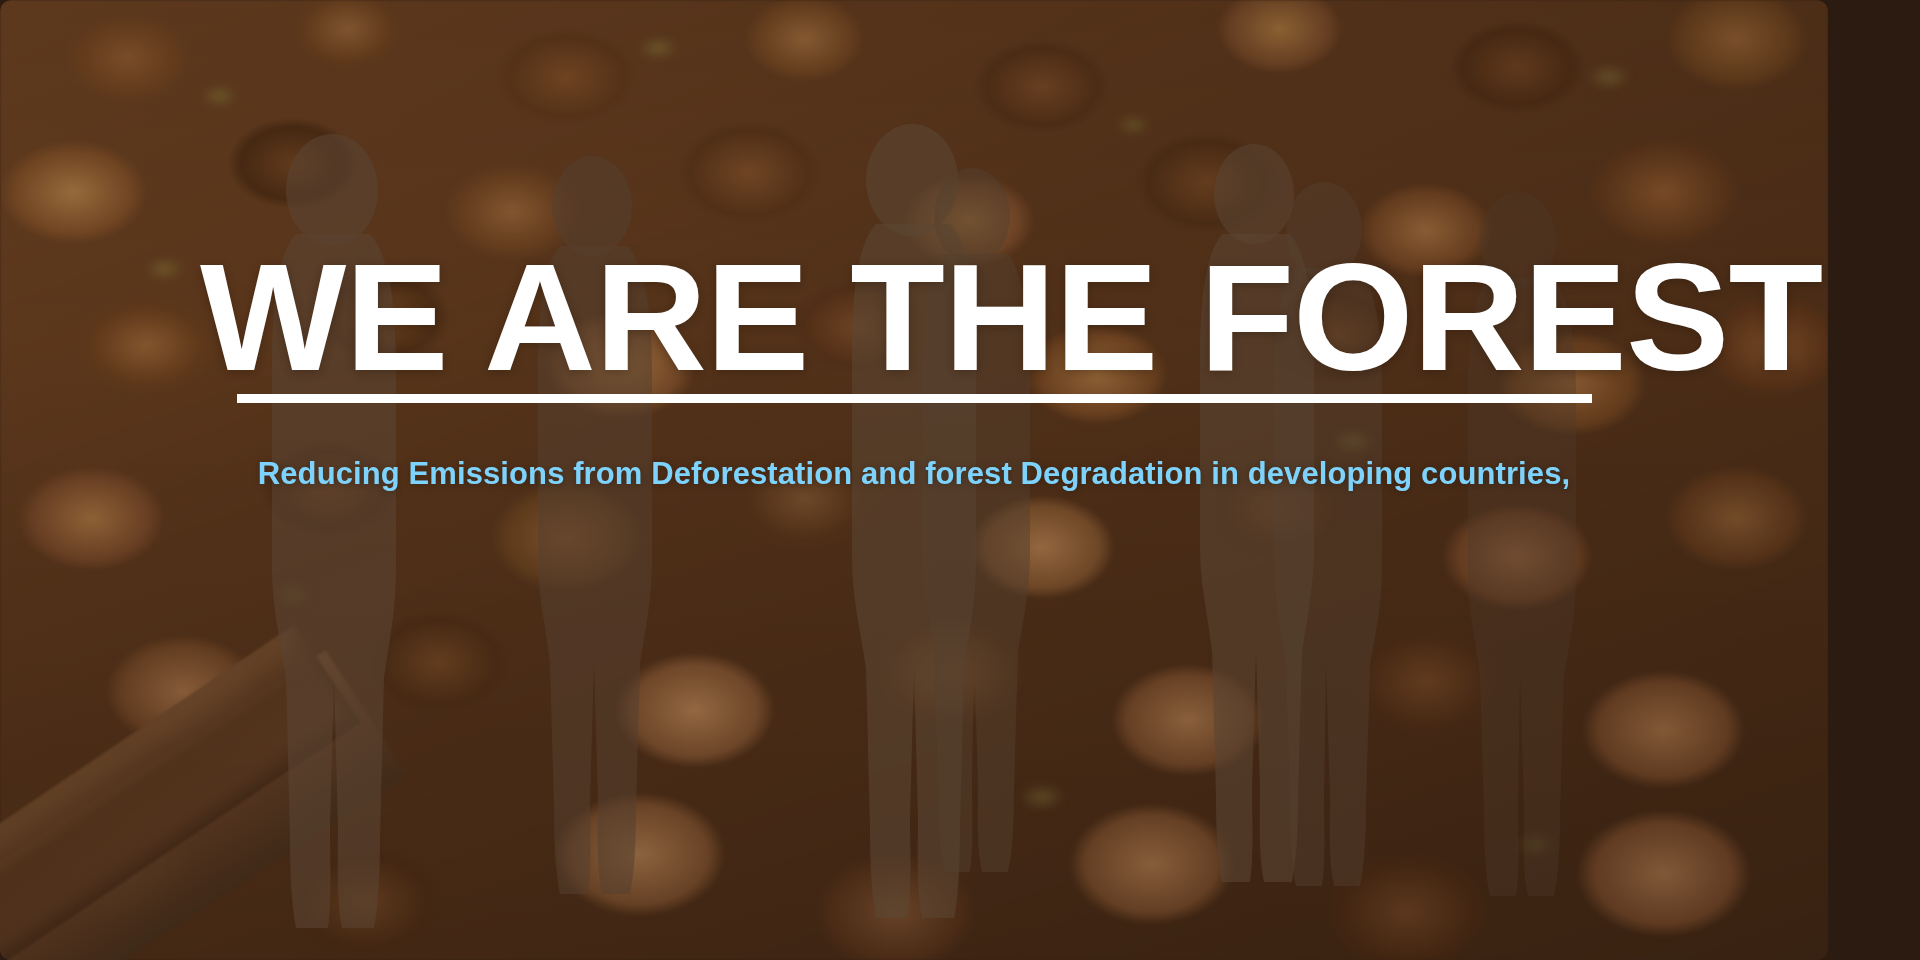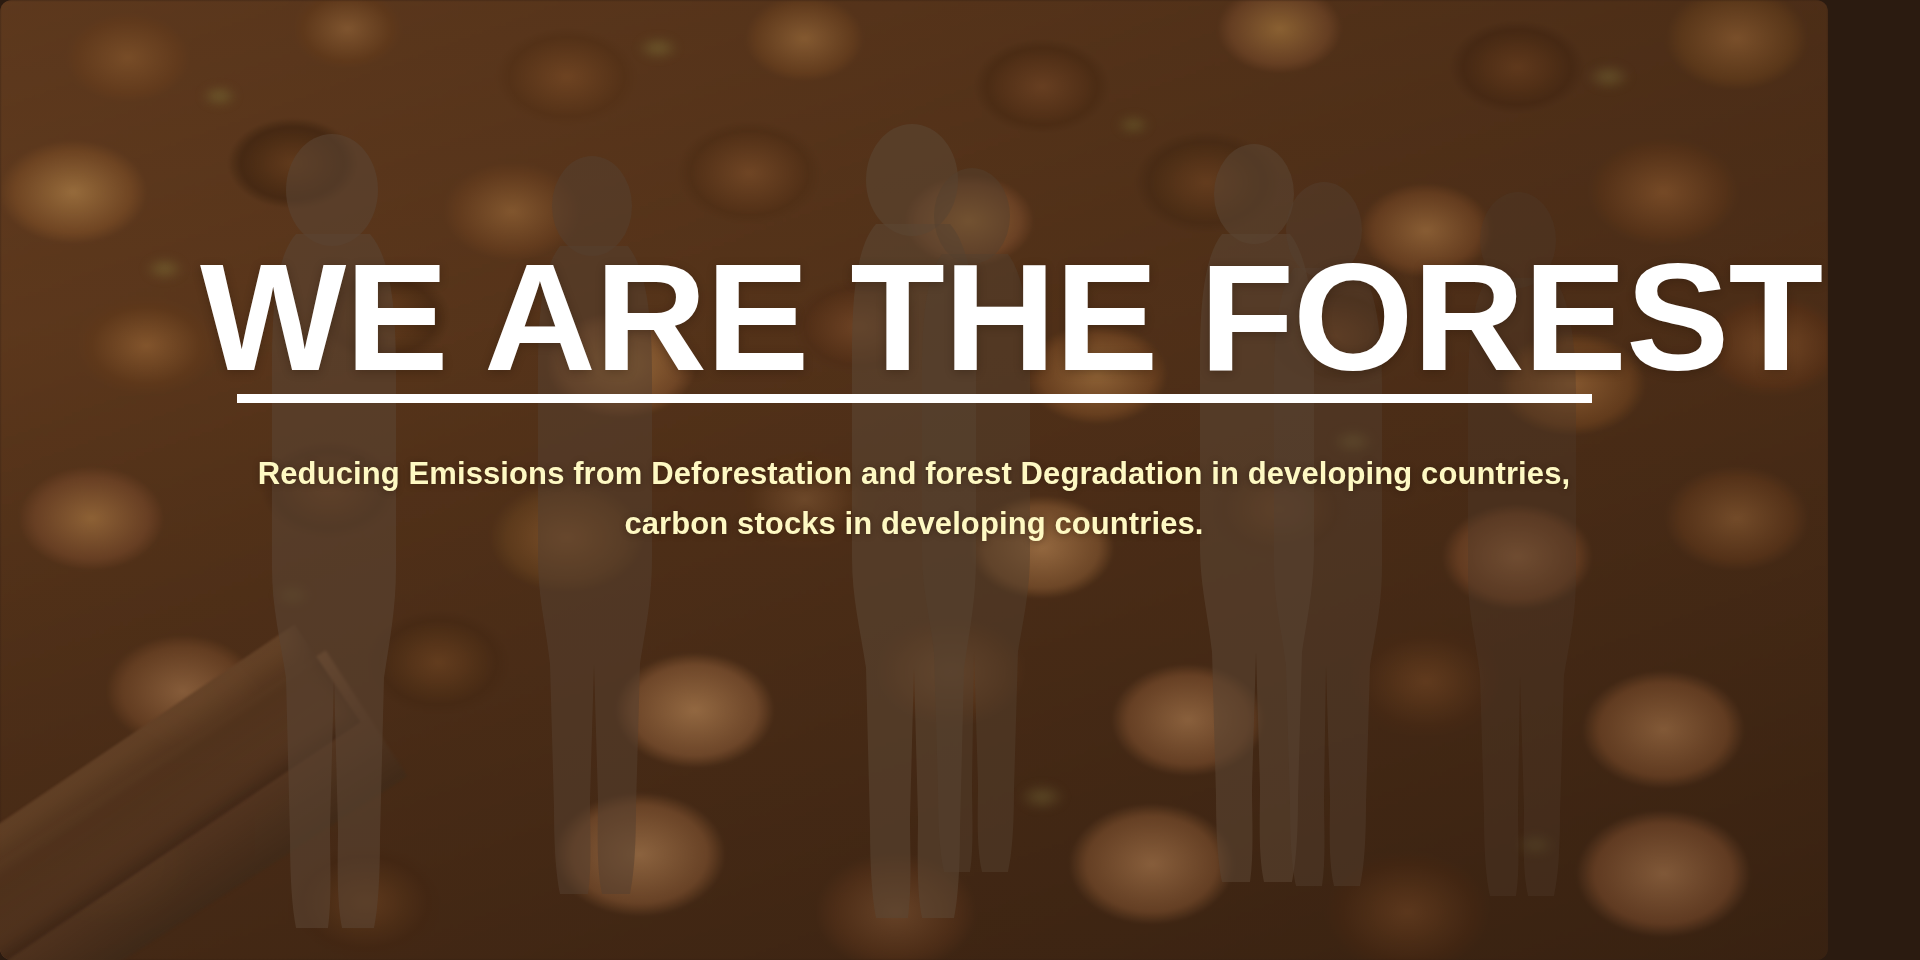--- a/index.html
+++ b/index.html
@@ -154,21 +154,21 @@
   .headline-rule {
     margin:6px auto 0;
     width:1355px; height:9px;
     background:#ffffff;
   }
 
   .subtitle {
     margin-top:46px;
     width:1470px;
     text-align:center;
-    color:#fef9c3;
+    color:#7dd3fc;
     font-family:"Liberation Sans", sans-serif;
     font-weight:700;
     font-size:31px;
     line-height:1.62;
     letter-spacing:.1px;
     text-shadow: 0 1px 6px rgba(30,15,6,.35);
   }
   .subtitle .ln { display:block; }
 </style>
 </head>
@@ -237,17 +237,16 @@
 
   <div class="content">
 
     <div class="headline-wrap">
       <div class="headline">WE ARE THE FOREST</div>
       <div class="headline-rule"></div>
     </div>
 
     <div class="subtitle">
       <span class="ln">Reducing Emissions from Deforestation and forest Degradation in developing countries,</span>
-      <span class="ln">carbon stocks in developing countries.</span>
     </div>
 
   </div>
 </div>
 
 </body></html>

